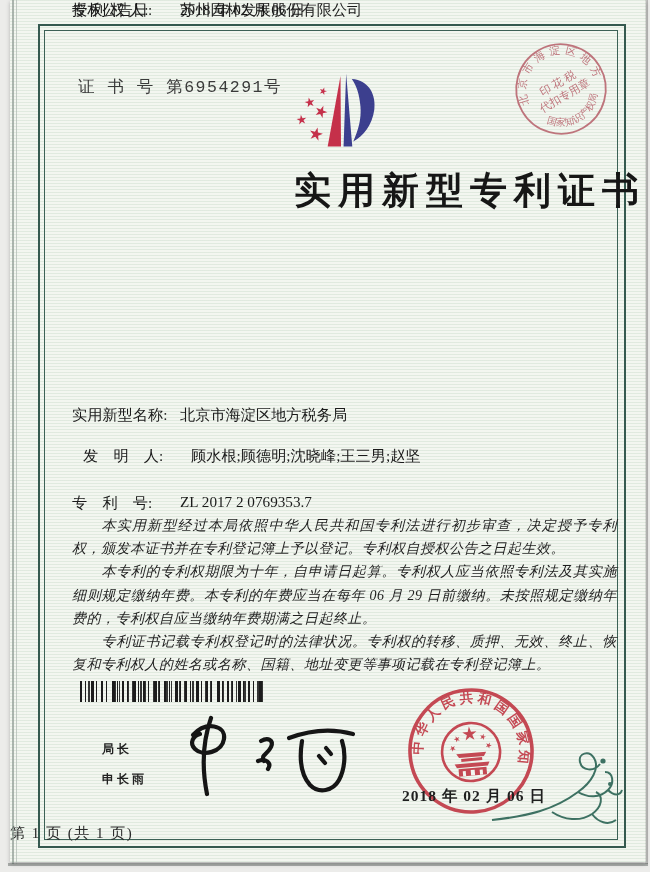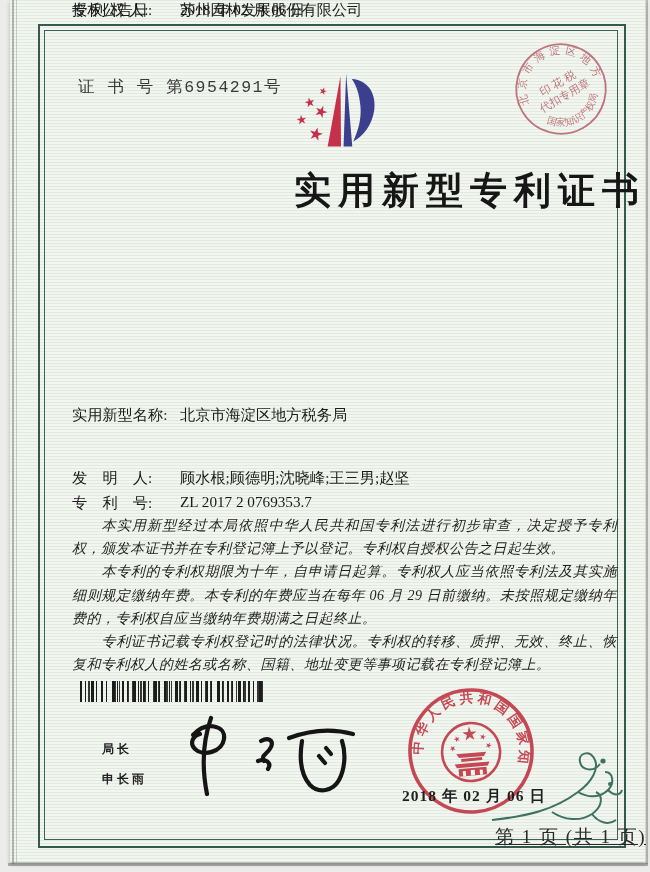--- a/index.html
+++ b/index.html
@@ -39,21 +39,21 @@
     color:#161616;font-family:"Liberation Serif","DejaVu Serif",serif;
   }
 
   .field-row{position:absolute;left:62px;right:48px;display:flex;font-size:15.2px;color:#1a1a1a;}
   .field-row .flabel{flex:0 0 108px;white-space:pre;}
   .field-row .fvalue{flex:1;}
   .field-row:nth-of-type(1){top:253px;}
   .field-row:nth-of-type(2){top:303px;}
   .field-row:nth-of-type(3){top:353px;}
   .field-row:nth-of-type(4){top:399px;margin-top:6px;}
-  .field-row:nth-of-type(5){top:468px;}
+  .field-row:nth-of-type(5){top:446px;margin-left:11px;}
   .field-row:nth-of-type(6){top:493px;}
 
   .body-text{
     position:absolute;left:62px;top:514px;width:545px;
     font-size:14px;line-height:23.2px;color:#1e1e1e;
     font-style:italic;text-align:justify;letter-spacing:.5px;
   }
   .body-text p{margin:0;text-indent:2.1em;}
 
   .barcode{
@@ -68,22 +68,22 @@
   .sig-svg{position:absolute;left:163px;top:708px;width:208px;height:94px;}
 
   .office-seal{position:absolute;left:386px;top:676px;width:150px;height:150px;opacity:.92;}
   .seal-date{
     position:absolute;left:392px;top:786px;
     font-size:15.5px;font-weight:600;color:#1f1f1f;letter-spacing:1px;z-index:3;
   }
   .ornament{position:absolute;right:22px;bottom:24px;width:134px;height:98px;}
 
   .footer{
-    position:absolute;left:0;right:0;top:824px;text-align:right;
-    font-size:19px;letter-spacing:1.5px;color:#2a2a2a;text-decoration:underline;
+    position:absolute;left:0;right:0;top:824px;text-align:left;
+    font-size:15px;letter-spacing:1.5px;color:#2a2a2a;
   }
   svg text, svg textPath{font-family:"Liberation Serif","DejaVu Serif",serif;}
 </style>
 </head>
 <body>
 
 <div class="scan">
   <div class="page">
 
     <div class="border-a"></div>

